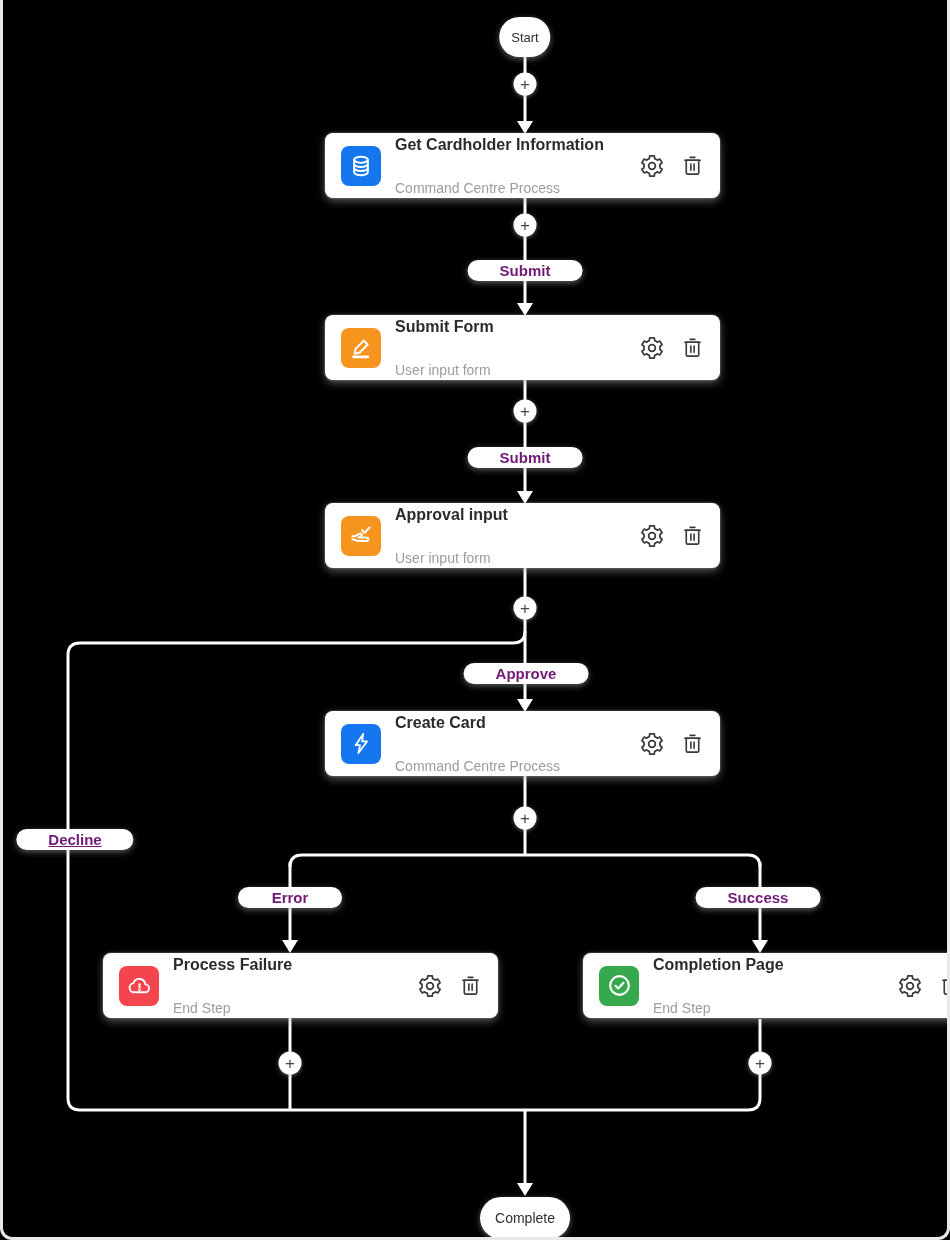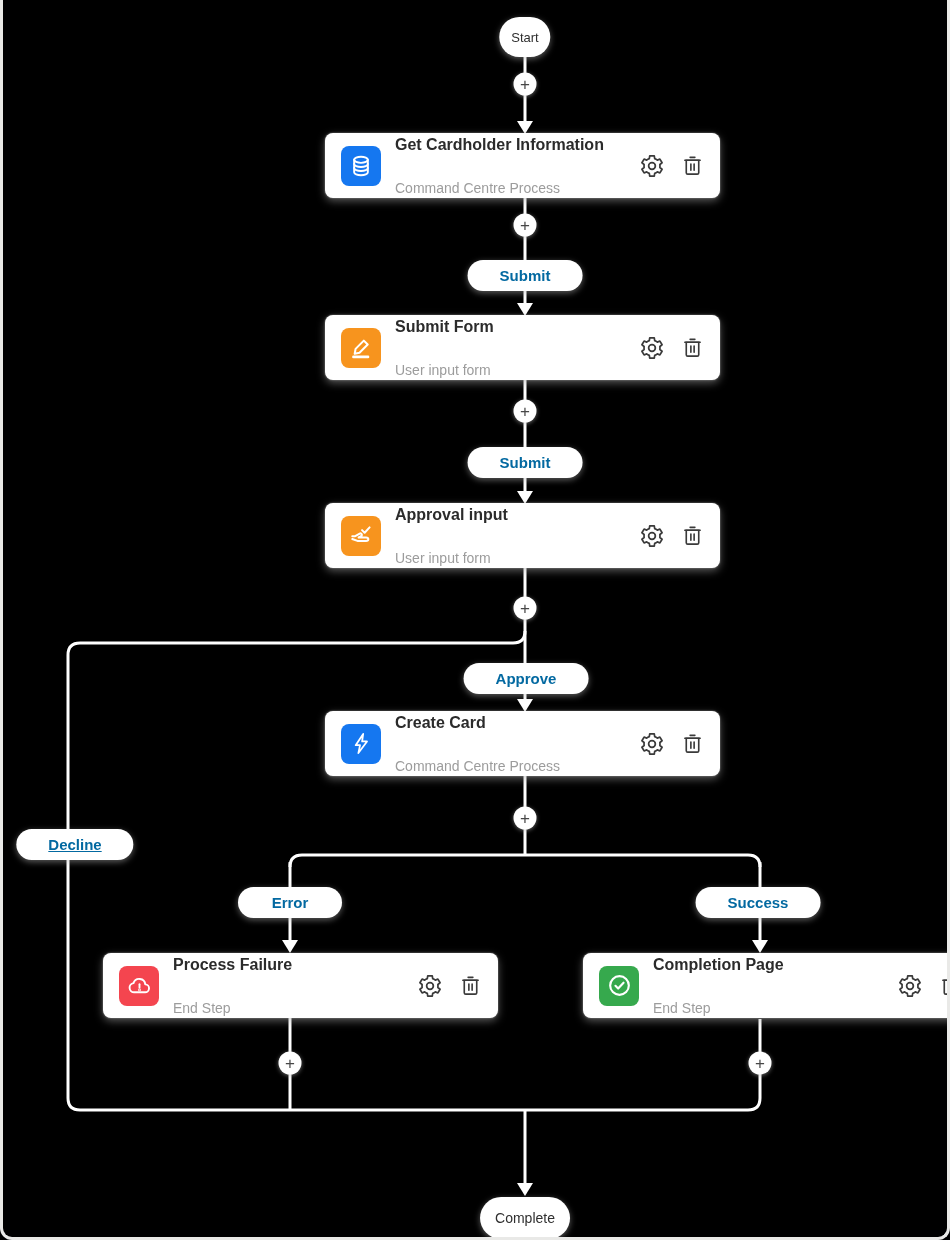--- a/index.html
+++ b/index.html
@@ -21,21 +21,21 @@
     position:absolute; z-index:2;
     background:#fff; color:#3C3C3C;
     display:inline-flex; align-items:center; justify-content:center;
     font-weight:700; box-sizing:border-box;
     box-shadow: 0 2px 6px rgba(185,185,185,.5);
     transform: translateX(-50%);
     white-space:nowrap;
   }
   .terminal.start { height:40px; border-radius:20px; padding:0 12px; font-size:13px; font-weight:400; color:#2F2F2F;}
   .terminal.complete { height:42px; border-radius:21px; padding:0 15px; font-size:14px; font-weight:400; color:#2F2F2F;}
-  .pill { height:31px; border-radius:16px; min-width:104px; padding:0 32px; font-size:15px; font-weight:700; color:#0369a1; }
+  .pill { height:21px; border-radius:16px; min-width:104px; padding:0 32px; font-size:15px; font-weight:700; color:#701a75; }
 
   .plus {
     position:absolute; z-index:2;
     width:23px; height:23px; border-radius:50%;
     background:#fff; border:none; padding:0;
     color:#474747; font-size:17px; line-height:21px; font-family:inherit;
     display:flex; align-items:center; justify-content:center;
     transform: translate(-50%,-50%);
     box-shadow: 0 1px 4px rgba(185,185,185,.55);
     cursor:pointer;

